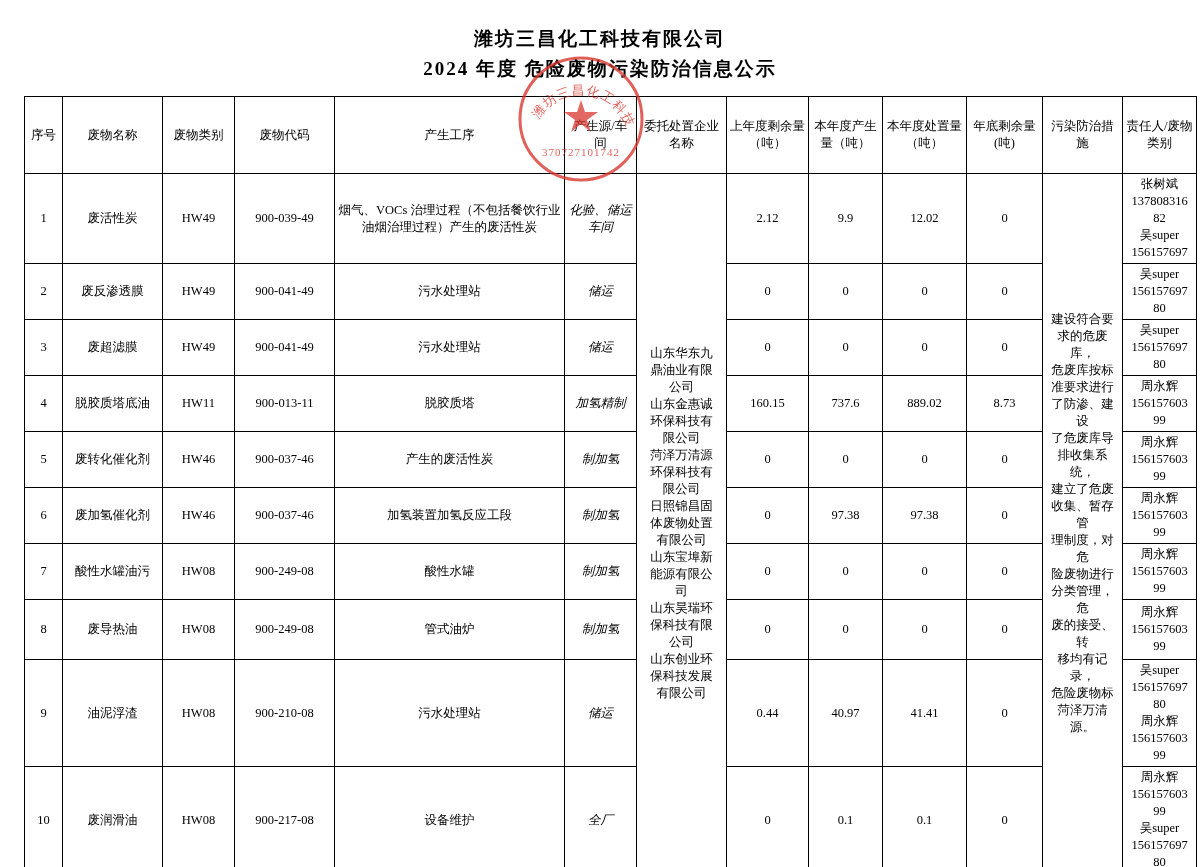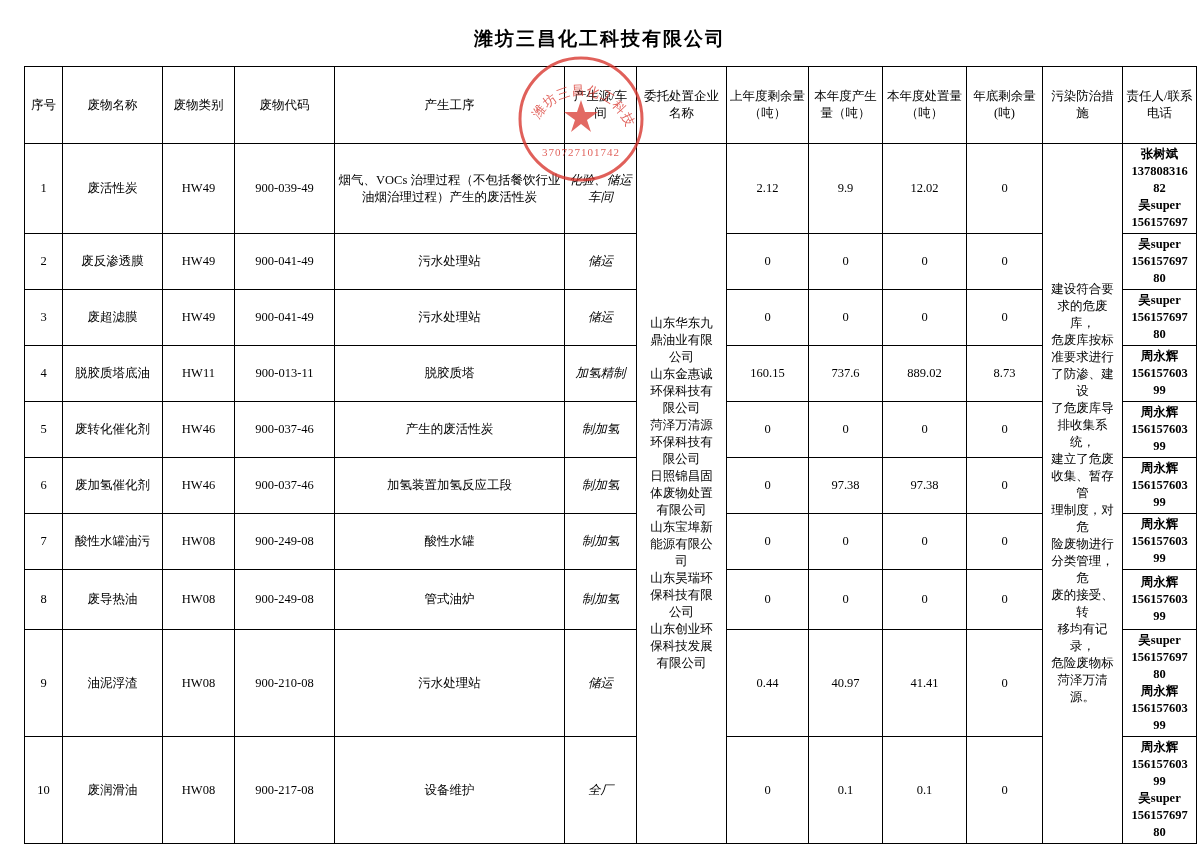--- a/index.html
+++ b/index.html
@@ -73,21 +73,21 @@
   .col-prev { width: 82px; }
   .col-cur { width: 74px; }
   .col-disp { width: 84px; }
   .col-rem { width: 76px; }
   .col-ctrl { width: 80px; }
   .col-resp { width: 74px; }
 
   .cell-small { font-size: 11.5px; line-height: 16px; font-style: italic; }
   .cell-proc { font-size: 12.5px; line-height: 20px; padding: 4px 6px; margin-left: 32px; }
   .cell-vert { font-size: 11.5px; line-height: 18px; }
-  .resp-cell { font-size: 11.5px; line-height: 16px; font-weight: bold; }
+  .resp-cell { font-size: 11.5px; line-height: 16px; }
 
   .row-h1 { height: 64px; }
   .row-h2 { height: 48px; }
   .row-h3 { height: 46px; }
   .row-h4 { height: 46px; }
   .row-h5 { height: 46px; }
   .row-h6 { height: 46px; }
   .row-h7 { height: 46px; }
   .row-h8 { height: 60px; }
   .row-h9 { height: 74px; }
@@ -110,20 +110,21 @@
     font-family: "Liberation Serif", serif;
   }
 </style>
 </head>
 <body>
 
 <div class="page">
 
   <div class="title-block">
     <div class="title-line1">潍坊三昌化工科技有限公司</div>
+    <div class="title-line2">2024 年度 危险废物污染防治信息公示</div>
   </div>
 
   <div class="seal">
     <svg width="130" height="130" viewBox="0 0 130 130">
       <circle cx="65" cy="65" r="61" fill="none" stroke="#d8342c" stroke-width="3"></circle>
       <path id="arcTop" d="M 20 72 A 48 48 0 0 1 110 72" fill="none" stroke="none"></path>
       <text class="seal-text" font-size="13" letter-spacing="1">
         <textPath href="#arcTop" startOffset="6%">潍坊三昌化工科技有限公司</textPath>
       </text>
       <polygon points="65,46 69,58 82,58 71,66 75,78 65,70 55,78 59,66 48,58 61,58" fill="#d8342c" opacity="0.95"></polygon>
@@ -154,21 +155,21 @@
         <th>废物类别</th>
         <th>废物代码</th>
         <th>产生工序</th>
         <th>产生源/车间</th>
         <th>委托处置企业名称</th>
         <th>上年度剩余量（吨）</th>
         <th>本年度产生量（吨）</th>
         <th>本年度处置量（吨）</th>
         <th>年底剩余量(吨)</th>
         <th>污染防治措施</th>
-        <th>责任人/联系电话</th>
+        <th>责任人/废物类别</th>
       </tr>
     </thead>
     <tbody>
       <tr class="row-h1">
         <td>1</td>
         <td>废活性炭</td>
         <td>HW49</td>
         <td>900-039-49</td>
         <td class="cell-proc">烟气、VOCs 治理过程（不包括餐饮行业油烟治理过程）产生的废活性炭</td>
         <td class="cell-small">化验、储运车间</td>

